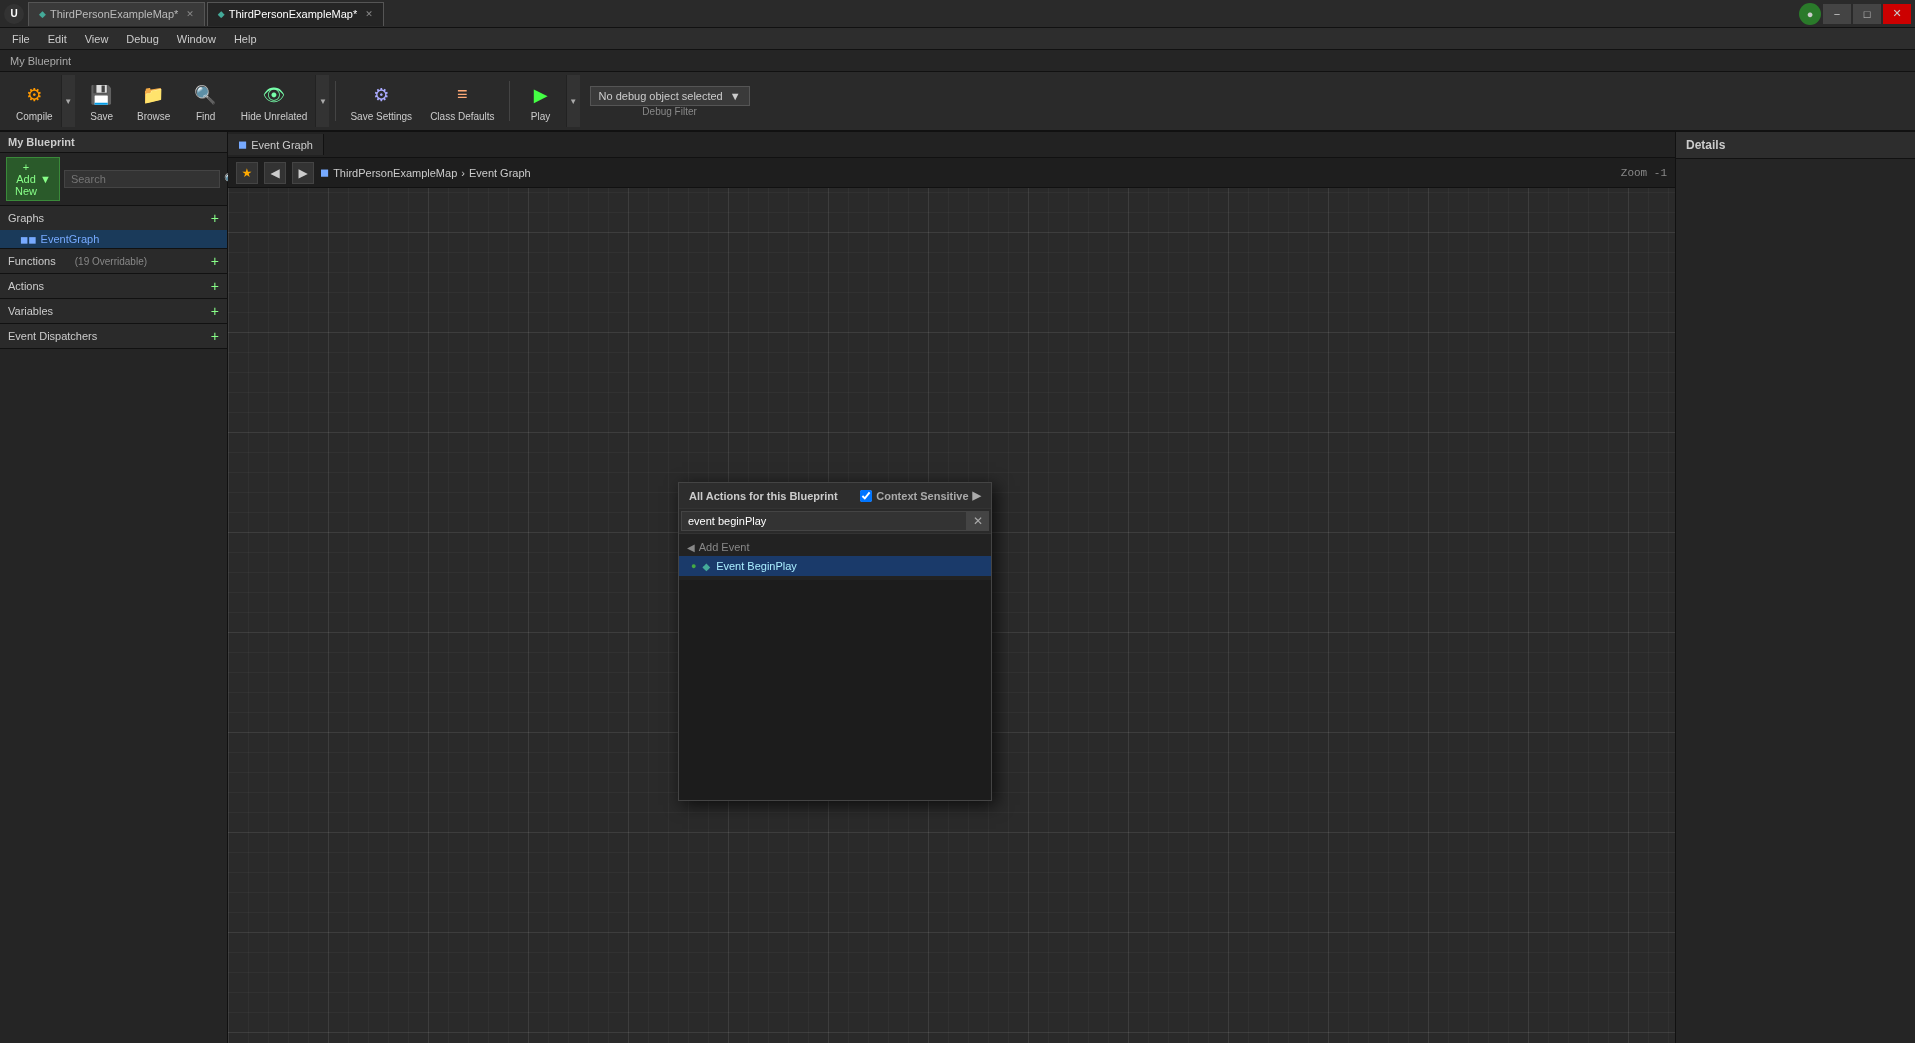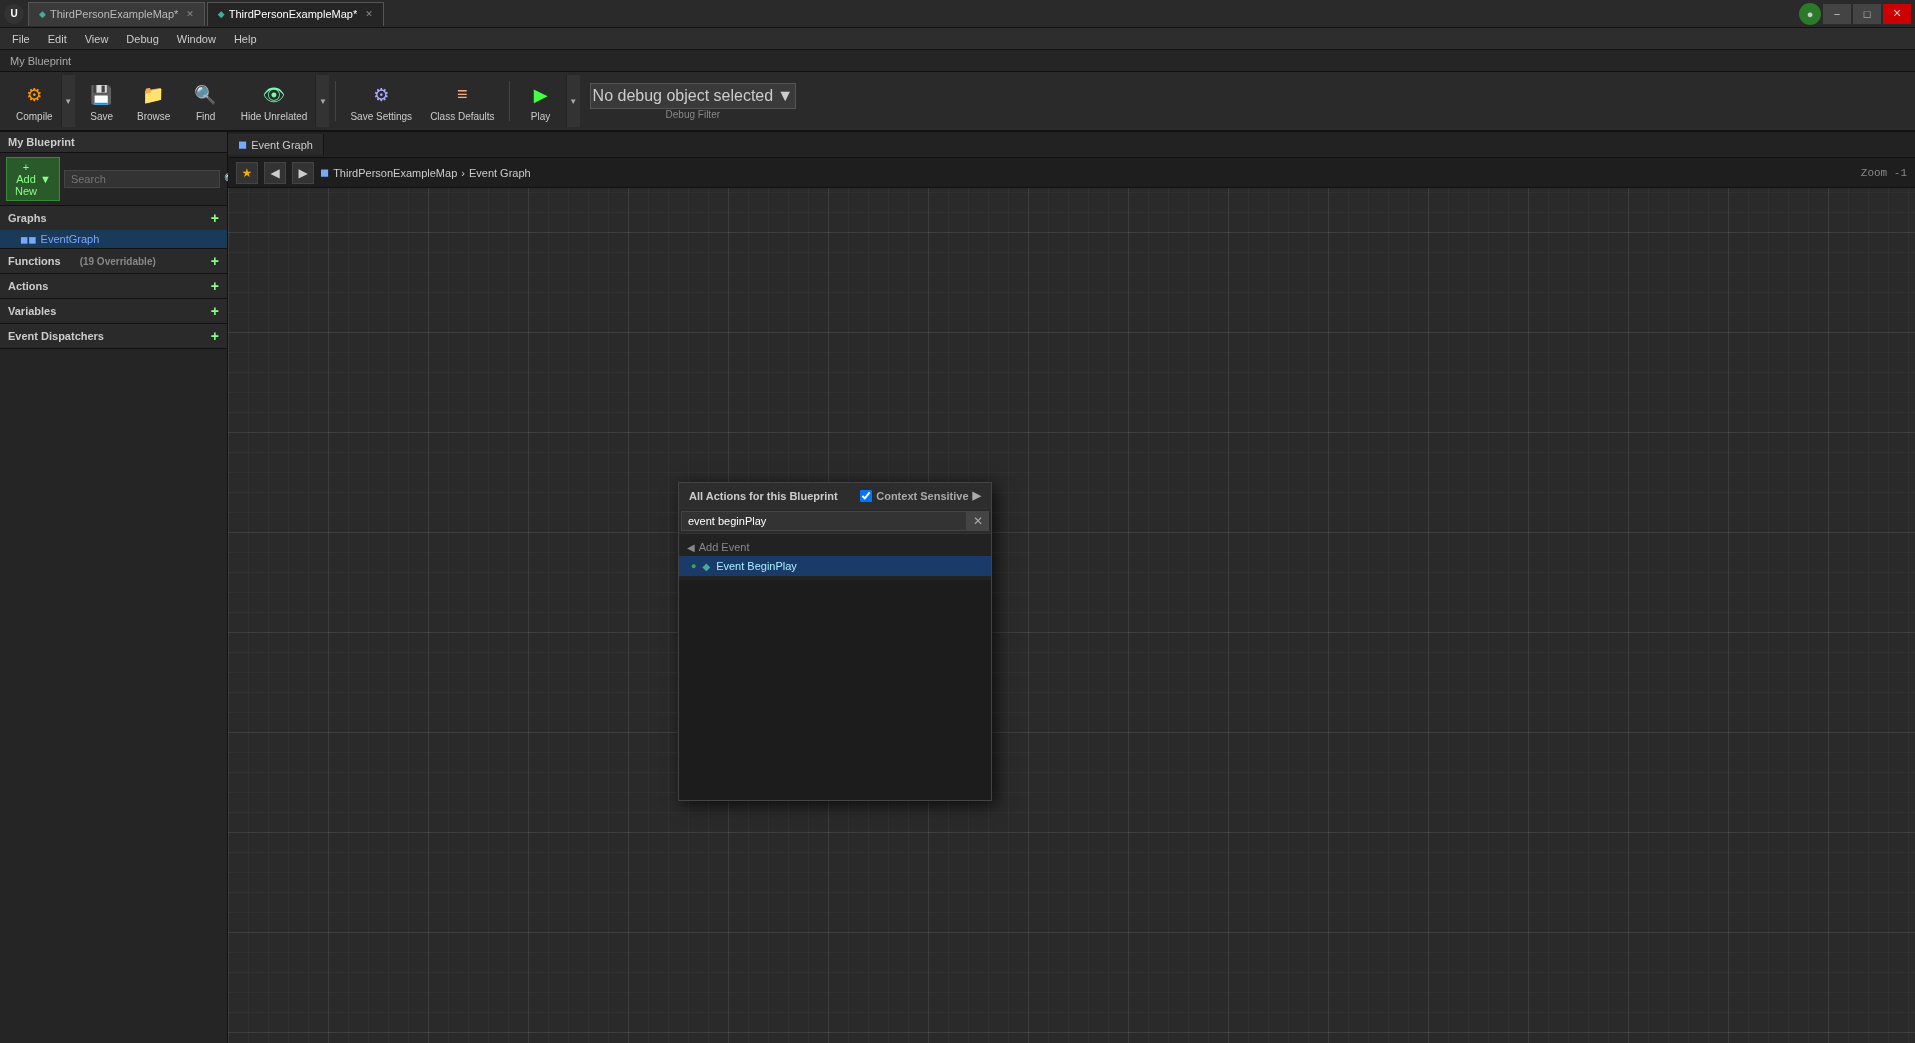--- a/index.html
+++ b/index.html
@@ -125,22 +125,22 @@
     .debug-filter-area {
       display: flex;
       flex-direction: column;
       align-items: center;
       margin-left: 8px;
     }
     .debug-dropdown {
       background: #3a3a3a;
       border: 1px solid #555;
       color: #ccc;
-      padding: 3px 2px;
-      font-size: 16px;
+      padding: 3px 8px;
+      font-size: 11px;
       display: flex; align-items: center; gap: 4px;
       cursor: pointer;
       min-width: 160px;
       justify-content: space-between;
     }
     .debug-label { font-size: 10px; color: #888; }
 
     
     #main-layout {
       display: flex;
@@ -192,21 +192,21 @@
       display: flex; align-items: center; gap: 3px;
     }
 
     .panel-section {
       border-bottom: 1px solid #111;
     }
     .panel-section-header {
       padding: 4px 8px;
       font-size: 11px;
       color: #ccc;
-      font-weight: bold;
+      font-weight: normal;
       display: flex; align-items: center; justify-content: space-between;
       cursor: pointer;
       background: #2a2a2a;
     }
     .panel-section-header .section-add { color: #8f8; font-size: 14px; }
     .panel-item {
       padding: 3px 8px 3px 20px;
       font-size: 11px;
       color: #bbb;
       display: flex; align-items: center; gap: 4px;
@@ -607,14 +607,19 @@
           <span class="item-pin">●</span>
           <span class="item-diamond">◆</span>
           <span>Event BeginPlay</span>
         </div>
       </div>
       <div class="popup-empty-area"></div>
     </div>
 
   </div>
 
+  <div id="right-panel">
+    <div id="right-panel-header">
+      <span>Details</span>
+    </div>
+  </div>
 
 </div>
 
 </body></html>

